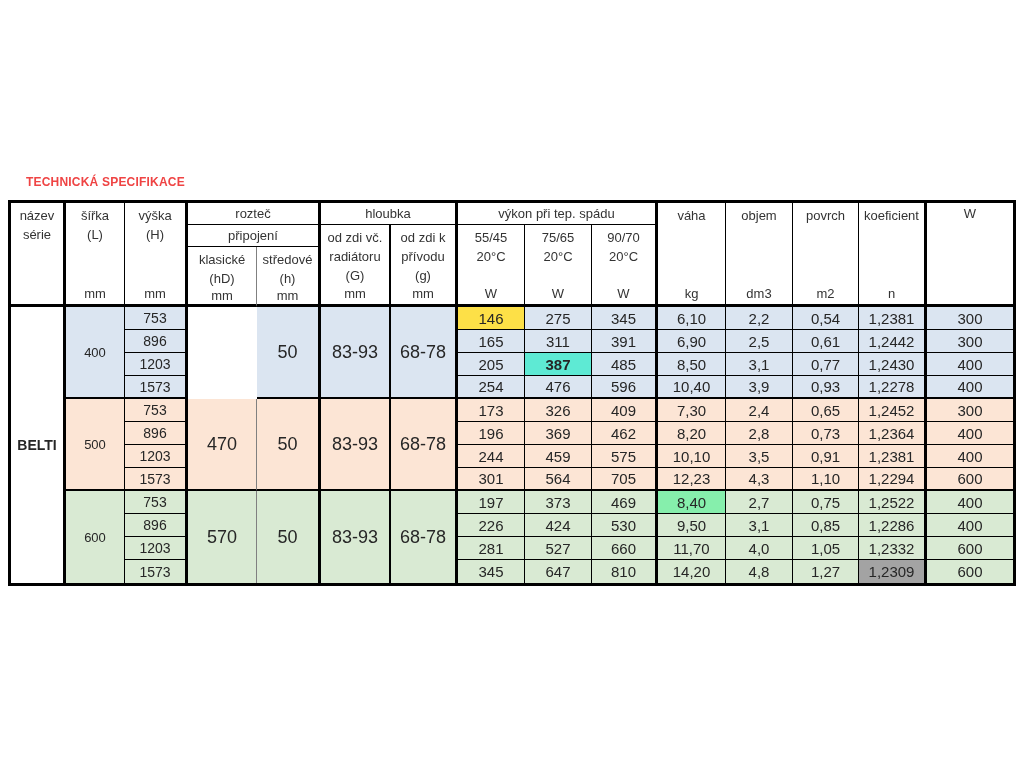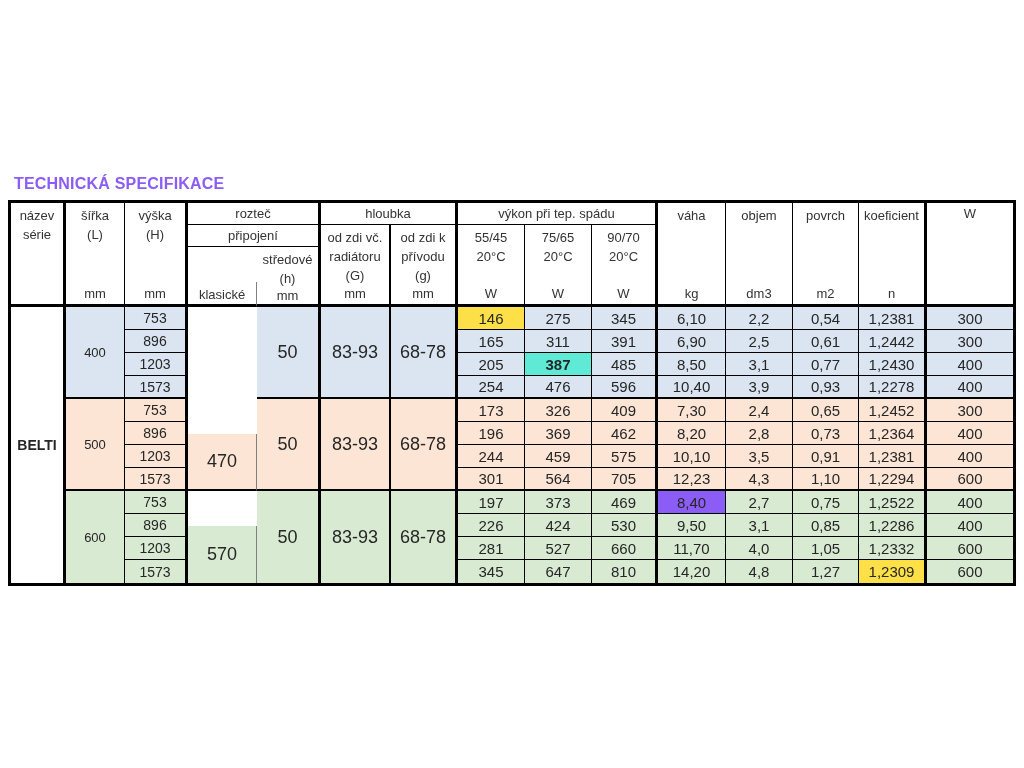--- a/index.html
+++ b/index.html
@@ -1,38 +1,38 @@
 <!DOCTYPE html>
 <html><head>
 <meta charset="utf-8">
 <style>
   html,body { margin:0; padding:0; }
   body {
     width:1024px; height:768px; background:#ffffff; position:relative;
     font-family:"Liberation Sans", sans-serif;
   }
   .title {
-    position:absolute; left:14px; top:175px;
-    font-size:16px; font-weight:700; color:#8b5cf6; letter-spacing:0.2px;
+    position:absolute; left:26px; top:175px;
+    font-size:12px; font-weight:700; color:#ef4444; letter-spacing:0.2px;
   }
   .spec-table {
     position:absolute; left:8px; top:200px;
     display:grid;
     grid-template-columns:55px 59px 63px 69px 64px 70px 67px 67px 67px 66px 68px 67px 66px 68px 86px;
     grid-template-rows:22px 22px 60px repeat(12, 23px);
     border:3px solid #000; background:#fff;
   }
   .cell {
     box-sizing:border-box; display:flex; align-items:center; justify-content:center;
     color:#262626; overflow:hidden; text-align:center;
   }
   
   .c1,.c3,.c5,.c7,.c10,.c14 { border-right:3px solid #000; }
   .c2,.c8,.c9,.c11,.c12,.c13 { border-right:1px solid #000; }
-  .c4 { border-right:1px solid #808080;margin-top:35px; }
+  .c4 { border-right:1px solid #808080; }
   .c6 { border-right:2px solid #000; }
   
   .bb1 { border-bottom:1px solid #000; }
   .bb2 { border-bottom:2px solid #000; }
   .bb3 { border-bottom:3px solid #000; }
   
   .hcell {
     flex-direction:column; justify-content:space-between;
     font-size:13px; color:#333; padding:3px 1px 3px;
   }
@@ -265,21 +265,21 @@
   <div class="cell vys c3 bb1 g2" style="grid-area: 14 / 3 / 15 / 4; background: rgb(217, 234, 211);">1203</div>
   <div class="cell vys c3 g2" style="grid-area: 15 / 3 / 16 / 4; background: rgb(217, 234, 211);">1573</div>
   <div class="cell big c4 g2" style="grid-area: 12 / 4 / 16 / 5; background: rgb(217, 234, 211);">570</div>
   <div class="cell big c5 g2" style="grid-area: 12 / 5 / 16 / 6; background: rgb(217, 234, 211);">50</div>
   <div class="cell big c6 g2" style="grid-area: 12 / 6 / 16 / 7; background: rgb(217, 234, 211);">83-93</div>
   <div class="cell big c7 g2" style="grid-area: 12 / 7 / 16 / 8; background: rgb(217, 234, 211);">68-78</div>
 
   <div class="cell num c8 bb1 g2" style="grid-area: 12 / 8 / 13 / 9; background: rgb(217, 234, 211);">197</div>
   <div class="cell num c9 bb1 g2" style="grid-area: 12 / 9 / 13 / 10; background: rgb(217, 234, 211);">373</div>
   <div class="cell num c10 bb1 g2" style="grid-area: 12 / 10 / 13 / 11; background: rgb(217, 234, 211);">469</div>
-  <div class="cell num c11 bb1 g2" style="grid-area: 12 / 11 / 13 / 12; background: #8b5cf6;">8,40</div>
+  <div class="cell num c11 bb1 g2" style="grid-area: 12 / 11 / 13 / 12; background: #86efac;">8,40</div>
   <div class="cell num c12 bb1 g2" style="grid-area: 12 / 12 / 13 / 13; background: rgb(217, 234, 211);">2,7</div>
   <div class="cell num c13 bb1 g2" style="grid-area: 12 / 13 / 13 / 14; background: rgb(217, 234, 211);">0,75</div>
   <div class="cell num c14 bb1 g2" style="grid-area: 12 / 14 / 13 / 15; background: rgb(217, 234, 211);">1,2522</div>
   <div class="cell num c15 bb1 g2" style="grid-area: 12 / 15 / 13 / 16; background: rgb(217, 234, 211);">400</div>
 
   <div class="cell num c8 bb1 g2" style="grid-area: 13 / 8 / 14 / 9; background: rgb(217, 234, 211);">226</div>
   <div class="cell num c9 bb1 g2" style="grid-area: 13 / 9 / 14 / 10; background: rgb(217, 234, 211);">424</div>
   <div class="cell num c10 bb1 g2" style="grid-area: 13 / 10 / 14 / 11; background: rgb(217, 234, 211);">530</div>
   <div class="cell num c11 bb1 g2" style="grid-area: 13 / 11 / 14 / 12; background: rgb(217, 234, 211);">9,50</div>
   <div class="cell num c12 bb1 g2" style="grid-area: 13 / 12 / 14 / 13; background: rgb(217, 234, 211);">3,1</div>
@@ -295,16 +295,16 @@
   <div class="cell num c13 bb1 g2" style="grid-area: 14 / 13 / 15 / 14; background: rgb(217, 234, 211);">1,05</div>
   <div class="cell num c14 bb1 g2" style="grid-area: 14 / 14 / 15 / 15; background: rgb(217, 234, 211);">1,2332</div>
   <div class="cell num c15 bb1 g2" style="grid-area: 14 / 15 / 15 / 16; background: rgb(217, 234, 211);">600</div>
 
   <div class="cell num c8 g2" style="grid-area: 15 / 8 / 16 / 9; background: rgb(217, 234, 211);">345</div>
   <div class="cell num c9 g2" style="grid-area: 15 / 9 / 16 / 10; background: rgb(217, 234, 211);">647</div>
   <div class="cell num c10 g2" style="grid-area: 15 / 10 / 16 / 11; background: rgb(217, 234, 211);">810</div>
   <div class="cell num c11 g2" style="grid-area: 15 / 11 / 16 / 12; background: rgb(217, 234, 211);">14,20</div>
   <div class="cell num c12 g2" style="grid-area: 15 / 12 / 16 / 13; background: rgb(217, 234, 211);">4,8</div>
   <div class="cell num c13 g2" style="grid-area: 15 / 13 / 16 / 14; background: rgb(217, 234, 211);">1,27</div>
-  <div class="cell num c14 g2" style="grid-area: 15 / 14 / 16 / 15; background: #fde047;">1,2309</div>
+  <div class="cell num c14 g2" style="grid-area: 15 / 14 / 16 / 15; background: #a3a3a3;">1,2309</div>
   <div class="cell num c15 g2" style="grid-area: 15 / 15 / 16 / 16; background: rgb(217, 234, 211);">600</div>
 
 </div>
 
 </body></html>

